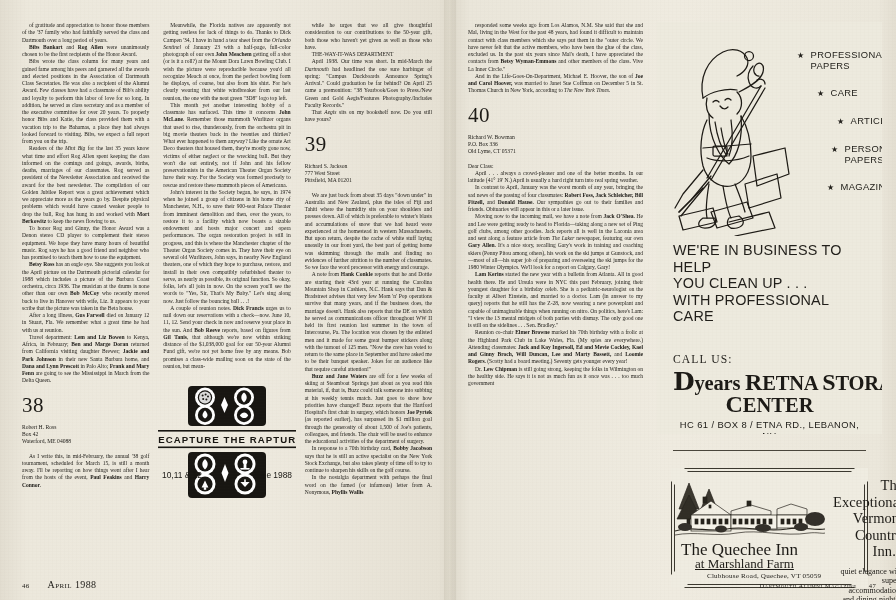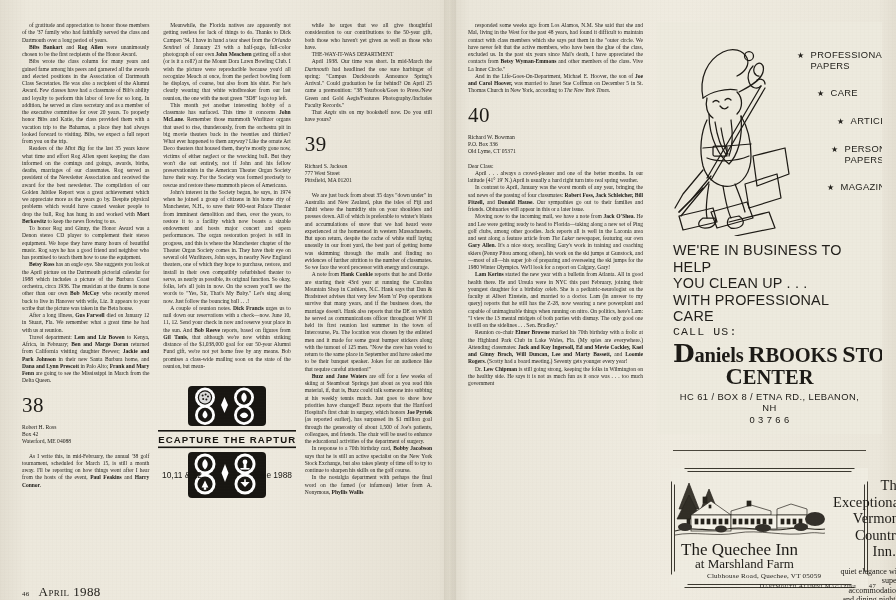--- a/index.html
+++ b/index.html
@@ -38,26 +38,26 @@
     font-family:"Liberation Serif", serif;
     font-weight:normal;
     margin:9px 0 7px 0;
     letter-spacing:0.5px;
   }
   .secy{font-size:5.6px;line-height:7.4px;margin:0 0 7px 0;}
   .secy div{white-space:nowrap;}
 
   
   .folio-left{
-    position:absolute;left:22px;bottom:0;
+    position:absolute;left:22px;bottom:10px;
     font-size:6.4px;letter-spacing:.3px;
-    display:flex;gap:9px;align-items:baseline;
+    display:flex;gap:18px;align-items:baseline;
   }
   .folio-left .num{font-size:7px;}
-  .folio-left .mag{font-variant:small-caps;font-size:13px;letter-spacing:.4px;}
+  .folio-left .mag{font-variant:small-caps;font-size:10px;letter-spacing:.4px;}
   .folio-right{
     position:absolute;right:20px;bottom:11px;
     font-size:6.6px;letter-spacing:.3px;
     display:flex;gap:12px;align-items:baseline;
   }
   .folio-right .mag{font-variant:small-caps;letter-spacing:.5px;}
 
   
   .reunion{margin:14px 0 0 0;width:100%;display:flex;flex-direction:column;align-items:center;}
   .reunion svg{display:block;}
@@ -85,22 +85,22 @@
   .bul.b3{padding-left:44px;}
   .bul.b4{padding-left:38px;}
   .bul.b5{padding-left:34px;}
 
   .slogan{
     font-family:"Liberation Sans", sans-serif;
     font-size:14.4px;line-height:16.6px;letter-spacing:.2px;
     margin-top:6px;white-space:pre-line;color:#201e1a;
   }
   .callus{
-    font-family:Liberation Mono, monospace;
-    font-size:11.6px;letter-spacing:1.1px;margin-top:0;color:#201e1a;
+    font-family:Liberation Serif, serif;
+    font-size:11.6px;letter-spacing:1.1px;margin-top:28px;color:#201e1a;
   }
   .brand{
     margin-top:3px;text-align:center;line-height:1;
   }
   .brand .l1{font-family:"Liberation Serif", serif;font-weight:bold;font-size:20.5px;letter-spacing:-0.2px;white-space:nowrap;}
   .brand .l1 .drop{font-family:"DejaVu Serif", serif;font-size:25px;}
   .brand .cap{font-size:24px;}
   .brand .l2{font-family:"Liberation Serif", serif;font-weight:bold;font-size:20.5px;margin-top:-2px;}
   .phone{
     font-family:"Liberation Sans", sans-serif;font-weight:bold;
@@ -121,21 +121,21 @@
     border:1.2px solid #3b382f;
     clip-path:polygon(14px 0,calc(100% - 14px) 0,100% 14px,100% calc(100% - 14px),calc(100% - 14px) 100%,14px 100%,0 calc(100% - 14px),0 14px);
   }
   .qframe.inner{inset:3px;border:0.8px solid #3b382f;}
   .qinner{position:absolute;inset:0;padding:9px 12px;box-sizing:border-box;display:flex;}
   .qleft{flex:0 0 150px;position:relative;}
   .qright{flex:1 1 auto;text-align:right;padding-right:4px;}
   .qhead{font-family:"Liberation Serif", serif;font-size:14.5px;line-height:16.5px;white-space:pre-line;letter-spacing:.1px;}
   .qsub{font-size:8.1px;line-height:9.6px;margin-top:7px;white-space:pre-line;}
   .qname{position:absolute;left:-2px;bottom:20px;font-size:17px;line-height:18px;white-space:nowrap;}
-  .qname2{position:absolute;left:12px;bottom:7px;font-size:13px;white-space:nowrap;}
+  .qname2{position:absolute;left:12px;bottom:7px;font-size:13px;white-space:nowrap;text-decoration:underline;}
   .qaddr{position:absolute;left:-4px;bottom:-1px;font-size:7.1px;letter-spacing:.2px;white-space:nowrap;padding-left:28px;}
   .qart{position:absolute;left:-8px;top:-2px;}
 
   .gutter{
     position:absolute;left:444px;top:0;width:12px;height:600px;
     background:linear-gradient(90deg,rgba(120,110,90,0.10),rgba(160,150,128,0.02) 45%,rgba(120,110,90,0.12));
     pointer-events:none;
   }
   .grain{position:absolute;inset:0;pointer-events:none;opacity:.30;
     background-image:repeating-linear-gradient(0deg,rgba(110,100,80,.05) 0 1px,transparent 1px 3px),
@@ -377,21 +377,21 @@
                 </div>
               </div>
           </div>
 
           <div class="slogan">WE'RE IN BUSINESS TO HELP
 YOU CLEAN UP . . .
 WITH PROFESSIONAL CARE</div>
           <div class="callus">CALL US:</div>
 
           <div class="brand">
-            <div class="l1"><span class="drop">D</span><span>aniels</span> <span class="cap">R</span><span>BOOKS</span> <span class="cap">S</span><span>TORAGE</span></div>
+            <div class="l1"><span class="drop">D</span><span>years</span> <span class="cap">R</span><span>ETNA</span> <span class="cap">S</span><span>TORAGE</span></div>
             <div class="l2"><span class="cap">C</span><span>ENTER</span></div>
           </div>
 
           <div class="addr">HC 61  /  BOX 8  /  ETNA RD., LEBANON, NH
 0 3 7 6 6</div>
 
         </div>
 
         <div style="position:absolute;left:16px;right:16px;top:428px;height:1px;background:#4a463c;"></div>
 

